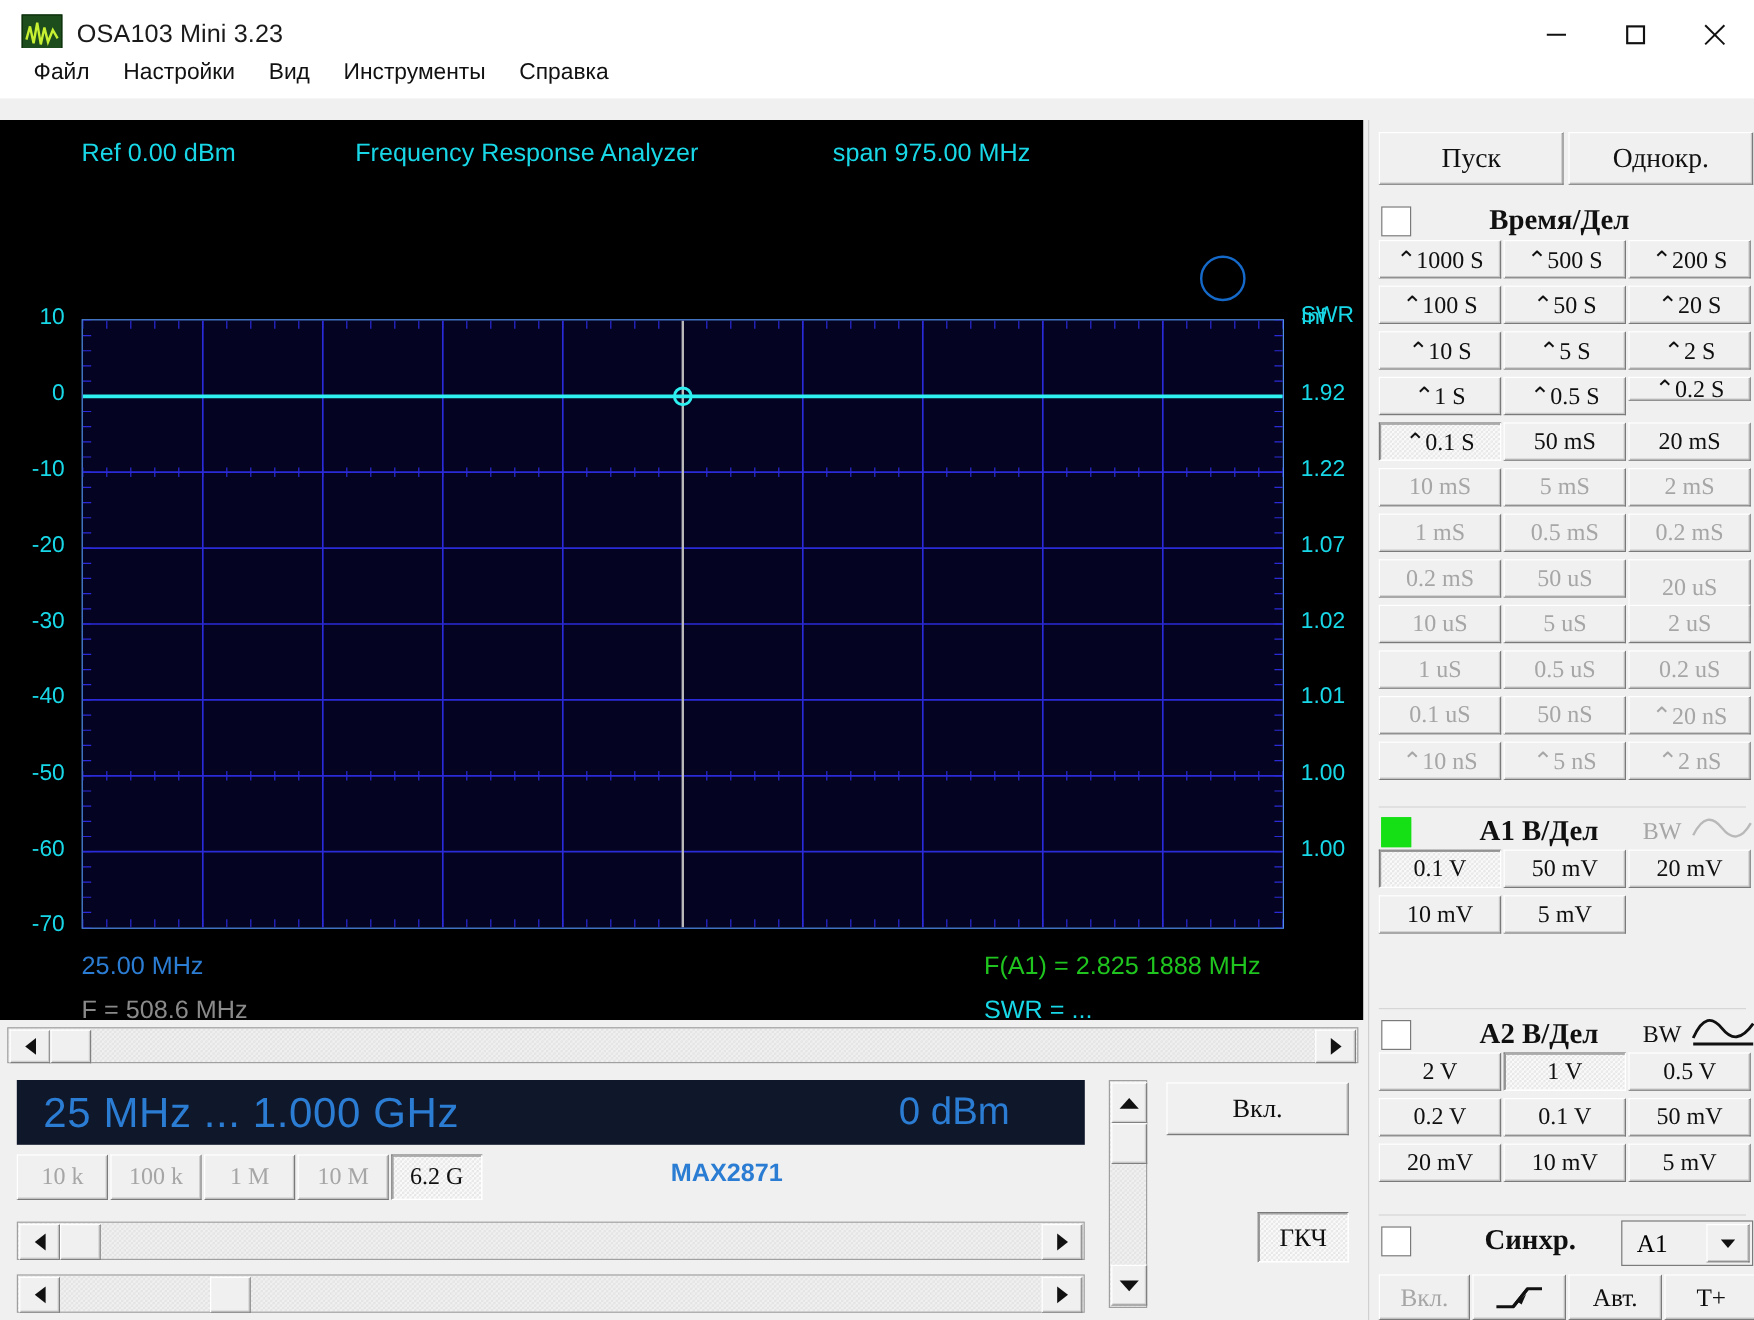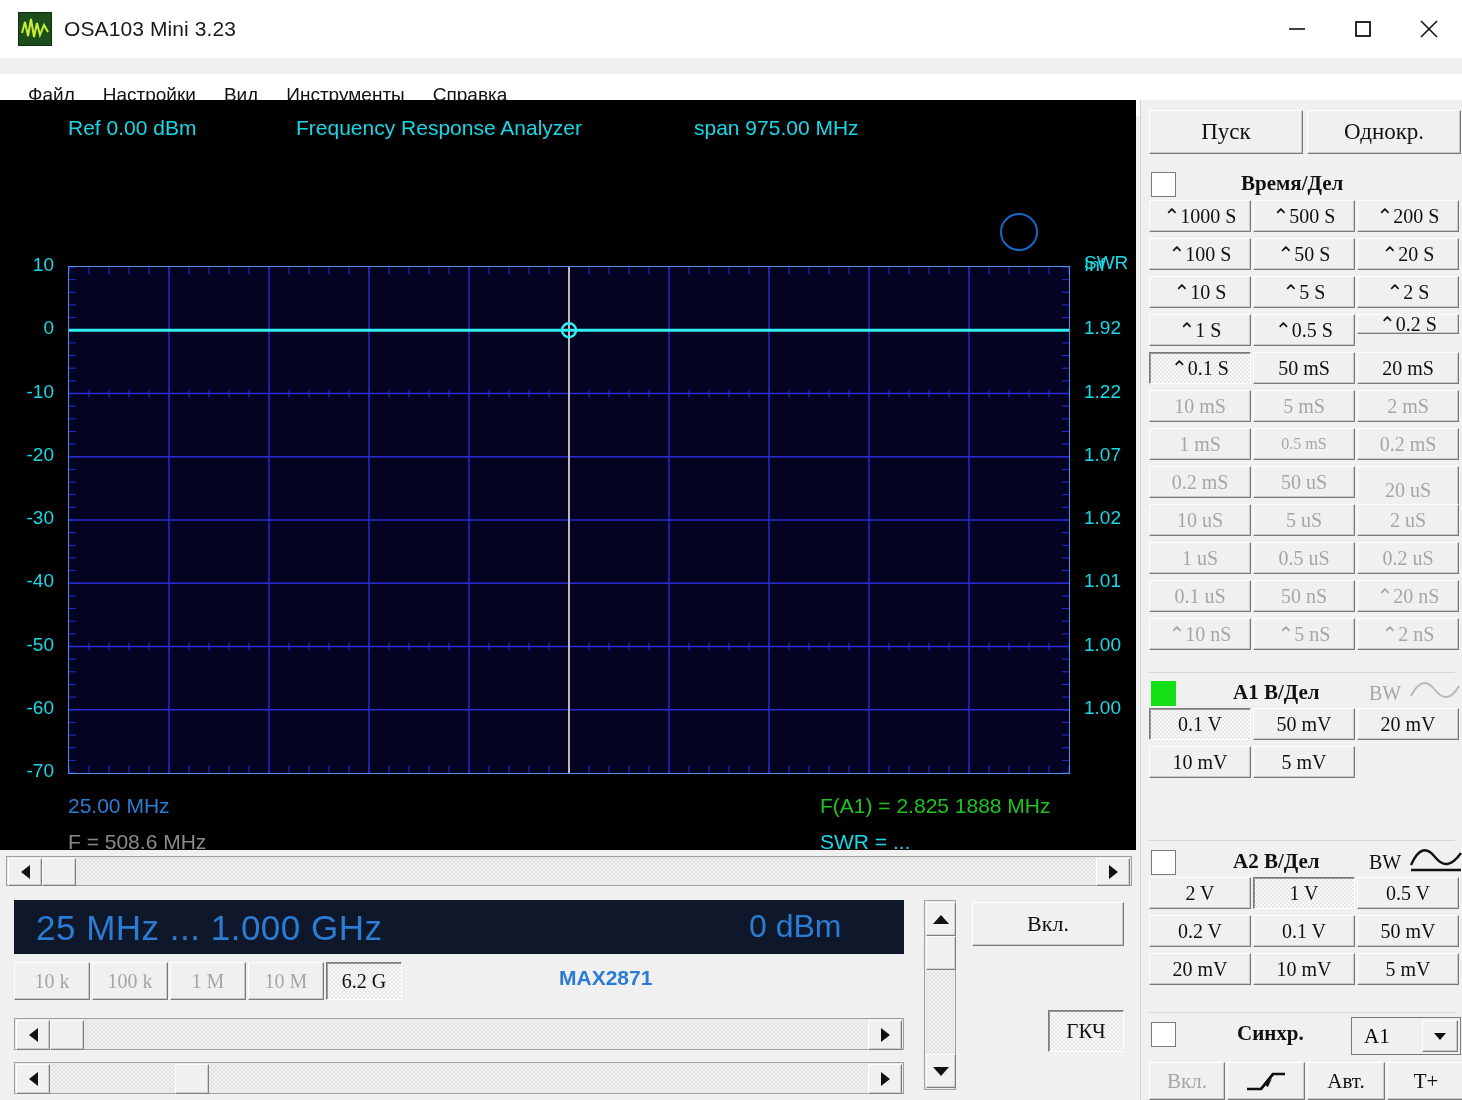--- a/index.html
+++ b/index.html
@@ -14,21 +14,21 @@
   
   .titlebar{position:absolute;left:0;top:0;width:1462px;height:58px;background:#ffffff;}
   .title-left{position:absolute;left:18px;top:12px;display:flex;align-items:center;gap:12px;}
   .app-icon{width:32px;height:32px;background:#1d4d1d;position:relative;overflow:hidden;border:1px solid #0d2d0d;}
   .app-icon svg{position:absolute;left:0;top:0;}
   .app-title{font-size:21px;color:#1a1a1a;letter-spacing:.1px;}
   .wctrls{position:absolute;right:0;top:0;height:58px;display:flex;}
   .wbtn{width:66px;height:58px;display:flex;align-items:center;justify-content:center;cursor:default;}
 
   
-  .menubar{position:absolute;left:0;top:74px;width:1462px;height:42px;background:#ffffff;display:flex;align-items:center;padding-left:14px;box-sizing:border-box;}
+  .menubar{position:absolute;left:0;top:40px;width:1462px;height:42px;background:#ffffff;display:flex;align-items:center;padding-left:14px;box-sizing:border-box;}
   .menu-item{font-size:19px;color:#111;padding:4px 14px;cursor:default;}
 
   
   .scope{position:absolute;left:0;top:100px;width:1136px;height:750px;background:#000000;}
   .hdr{position:absolute;top:16px;color:#18d8e8;font-size:21px;white-space:nowrap;}
   .hdr-ref{left:68px;}
   .hdr-title{left:296px;}
   .hdr-span{left:694px;}
   .hdr-circle{position:absolute;left:1000px;top:113px;width:38px;height:38px;border:2px solid #1569c9;border-radius:50%;box-sizing:border-box;}
 
@@ -73,21 +73,21 @@
        box-shadow:inset -1px -1px 0 #c8c8c8, 0 0 0 0 transparent;
        font-family:"Liberation Serif", serif;color:#101010;display:flex;align-items:center;justify-content:center;cursor:default;box-sizing:border-box;}
   .btn.pressed{border:1px solid #7a7a7a;border-right-color:#fff;border-bottom-color:#fff;box-shadow:inset 1px 1px 0 #9a9a9a;
        background-image:linear-gradient(45deg,#e6e6e6 25%,transparent 25%,transparent 75%,#e6e6e6 75%),
                         linear-gradient(45deg,#e6e6e6 25%,transparent 25%,transparent 75%,#e6e6e6 75%);
        background-size:4px 4px;background-position:0 0,2px 2px;background-color:#fafafa;}
   .btn.disabled{color:#a6a6a6;}
 
   
   .rpanel{position:absolute;left:1140px;top:100px;width:322px;height:1000px;background:#f0f0f0;border-left:1px solid #d0d0d0;box-sizing:border-box;}
-  .sec-label{position:absolute;font-family:"Liberation Serif", serif;font-weight:bold;font-size:21px;color:#101010;}
+  .sec-label{position:absolute;font-family:"Liberation Serif", serif;font-weight:bold;font-size:24px;color:#101010;}
   .chkbox{position:absolute;width:25px;height:25px;background:#fff;border:1px solid #7a7a7a;box-sizing:border-box;}
   .chkbox.green{background:#15e015;border-color:#15e015;}
   .bw-label{position:absolute;font-family:"Liberation Serif", serif;font-size:20px;}
   .grid3{position:absolute;}
   .sel{position:absolute;background:#f0f0f0;border:1px solid #7a7a7a;box-sizing:border-box;display:flex;align-items:center;}
   .sel .val{font-family:"Liberation Serif", serif;font-size:21px;padding-left:12px;}
   .sel .drop{position:absolute;right:2px;top:2px;bottom:2px;width:34px;background:#f0f0f0;border:1px solid #fff;border-right-color:#7a7a7a;border-bottom-color:#7a7a7a;box-shadow:inset -1px -1px 0 #c8c8c8;display:flex;align-items:center;justify-content:center;}
   .sep{position:absolute;left:8px;width:306px;height:1px;background:#d6d6d6;}
 </style>
 </head>
@@ -565,21 +565,21 @@
         <div class="btn" style="left: 8px; top: 114px; width: 102px; height: 32px; font-size: 20px;">⌃1 S</div>
         <div class="btn" style="left: 112px; top: 114px; width: 102px; height: 32px; font-size: 20px;">⌃0.5 S</div>
         <div class="btn" style="left: 216px; top: 114px; width: 102px; height: 20px; font-size: 20px;">⌃0.2 S</div>
         <div class="btn pressed" style="left: 8px; top: 152px; width: 102px; height: 32px; font-size: 20px;">⌃0.1 S</div>
         <div class="btn" style="left: 112px; top: 152px; width: 102px; height: 32px; font-size: 20px;">50 mS</div>
         <div class="btn" style="left: 216px; top: 152px; width: 102px; height: 32px; font-size: 20px;">20 mS</div>
         <div class="btn disabled" style="left: 8px; top: 190px; width: 102px; height: 32px; font-size: 20px;">10 mS</div>
         <div class="btn disabled" style="left: 112px; top: 190px; width: 102px; height: 32px; font-size: 20px;">5 mS</div>
         <div class="btn disabled" style="left: 216px; top: 190px; width: 102px; height: 32px; font-size: 20px;">2 mS</div>
         <div class="btn disabled" style="left: 8px; top: 228px; width: 102px; height: 32px; font-size: 20px;">1 mS</div>
-        <div class="btn disabled" style="left: 112px; top: 228px; width: 102px; height: 32px; font-size: 16px;">0.5 mS</div>
+        <div class="btn disabled" style="left: 112px; top: 228px; width: 102px; height: 32px; font-size: 20px;">0.5 mS</div>
         <div class="btn disabled" style="left: 216px; top: 228px; width: 102px; height: 32px; font-size: 20px;">0.2 mS</div>
         <div class="btn disabled" style="left: 8px; top: 266px; width: 102px; height: 32px; font-size: 20px;">0.2 mS</div>
         <div class="btn disabled" style="left: 112px; top: 266px; width: 102px; height: 32px; font-size: 20px;">50 uS</div>
         <div class="btn disabled" style="left: 216px; top: 266px; width: 102px; height: 48px; font-size: 20px; text-align: right;">20 uS</div>
         <div class="btn disabled" style="left: 8px; top: 304px; width: 102px; height: 32px; font-size: 20px;">10 uS</div>
         <div class="btn disabled" style="left: 112px; top: 304px; width: 102px; height: 32px; font-size: 20px;">5 uS</div>
         <div class="btn disabled" style="left: 216px; top: 304px; width: 102px; height: 32px; font-size: 20px;">2 uS</div>
         <div class="btn disabled" style="left: 8px; top: 342px; width: 102px; height: 32px; font-size: 20px;">1 uS</div>
         <div class="btn disabled" style="left: 112px; top: 342px; width: 102px; height: 32px; font-size: 20px;">0.5 uS</div>
         <div class="btn disabled" style="left: 216px; top: 342px; width: 102px; height: 32px; font-size: 20px;">0.2 uS</div>

